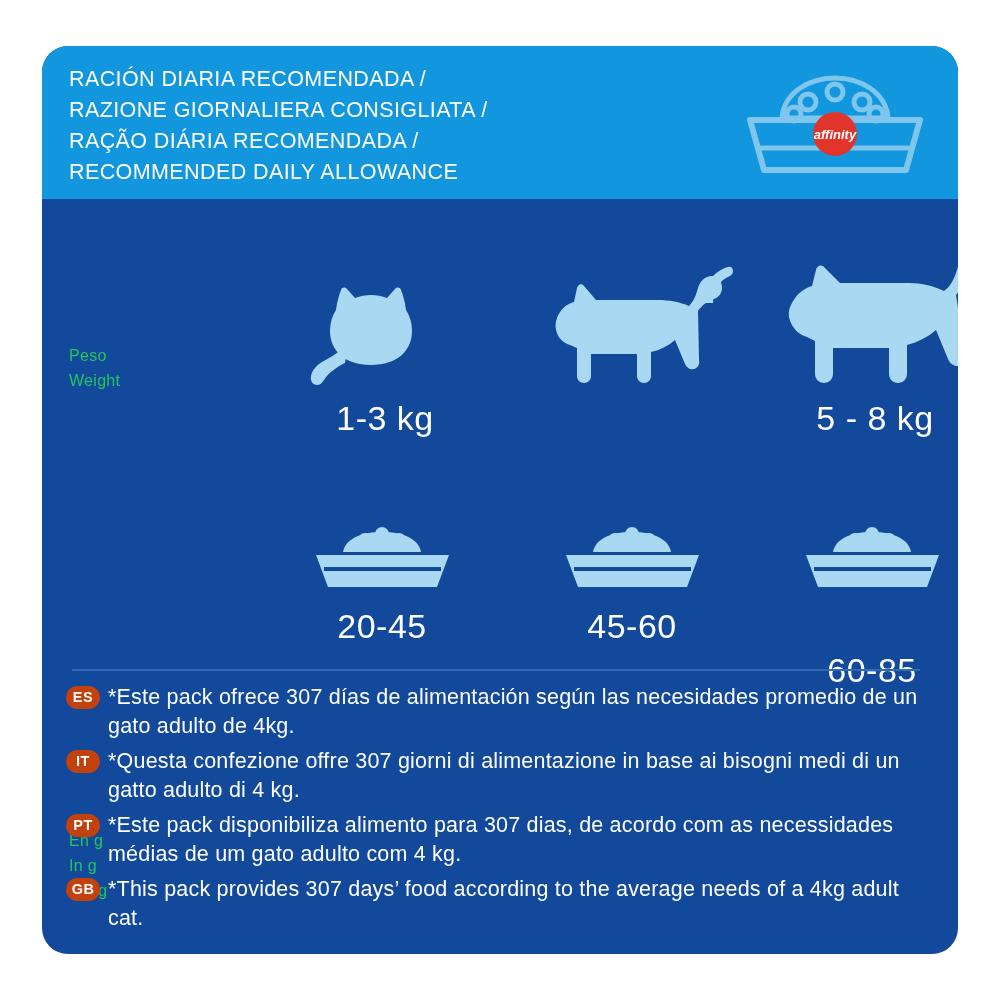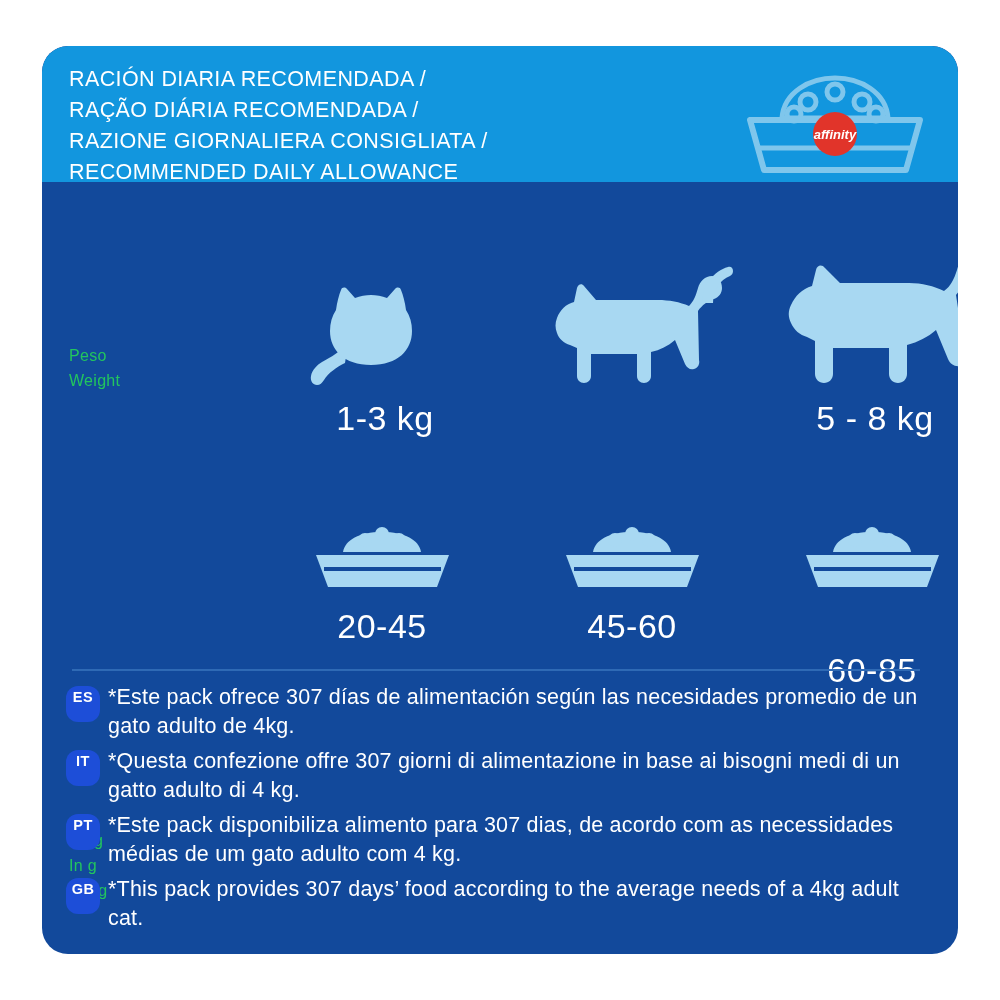--- a/index.html
+++ b/index.html
@@ -14,21 +14,21 @@
     left: 42px; top: 46px;
     width: 916px; height: 908px;
     background: #12499b;
     border-radius: 26px;
     overflow: hidden;
   }
   
   #header {
     position: absolute;
     left: 0; top: 0;
-    width: 100%; height: 136px;
+    width: 100%; height: 153px;
     background: #1296de;
     border-top-left-radius: 26px;
     border-top-right-radius: 26px;
   }
   #header-titles {
     position: absolute;
     left: 27px; top: 18px;
     color: #ffffff;
     font-size: 21.5px;
     letter-spacing: 0.4px;
@@ -107,41 +107,41 @@
     color: #ffffff;
     font-size: 21.5px;
     line-height: 29px;
     letter-spacing: 0.2px;
     padding-left: 44px;
     margin-bottom: 6px;
   }
   .flag {
     position: absolute;
     left: 2px; top: 3px;
-    width: 34px; height: 36px;
+    width: 34px; height: 23px;
     border-radius: 12px;
-    background: #1d4ed8;
+    background: #c2410c;
     color: #ffffff;
     font-size: 14.5px;
     font-weight: bold;
     line-height: 23px;
     text-align: center;
     letter-spacing: 0.5px;
   }
 </style>
 </head>
 <body>
 
 <div id="panel">
 
   <div id="header">
     <div id="header-titles">
       <div>RACIÓN DIARIA RECOMENDADA /</div>
+      <div>RAZIONE GIORNALIERA CONSIGLIATA /</div>
       <div>RAÇÃO DIÁRIA RECOMENDADA /</div>
-      <div>RAZIONE GIORNALIERA CONSIGLIATA /</div>
       <div>RECOMMENDED DAILY ALLOWANCE</div>
     </div>
 
     <svg id="brand-bowl" viewBox="0 0 190 108">
 
       <path d="M42 44 C44 18 70 4 95 4 C120 4 146 18 148 44 Z" fill="none" stroke="#7fc6ec" stroke-width="5"></path>
       <circle cx="68" cy="28" r="8" fill="none" stroke="#7fc6ec" stroke-width="5"></circle>
       <circle cx="95" cy="18" r="8" fill="none" stroke="#7fc6ec" stroke-width="5"></circle>
       <circle cx="122" cy="28" r="8" fill="none" stroke="#7fc6ec" stroke-width="5"></circle>
       <circle cx="54" cy="40" r="7" fill="none" stroke="#7fc6ec" stroke-width="5"></circle>

